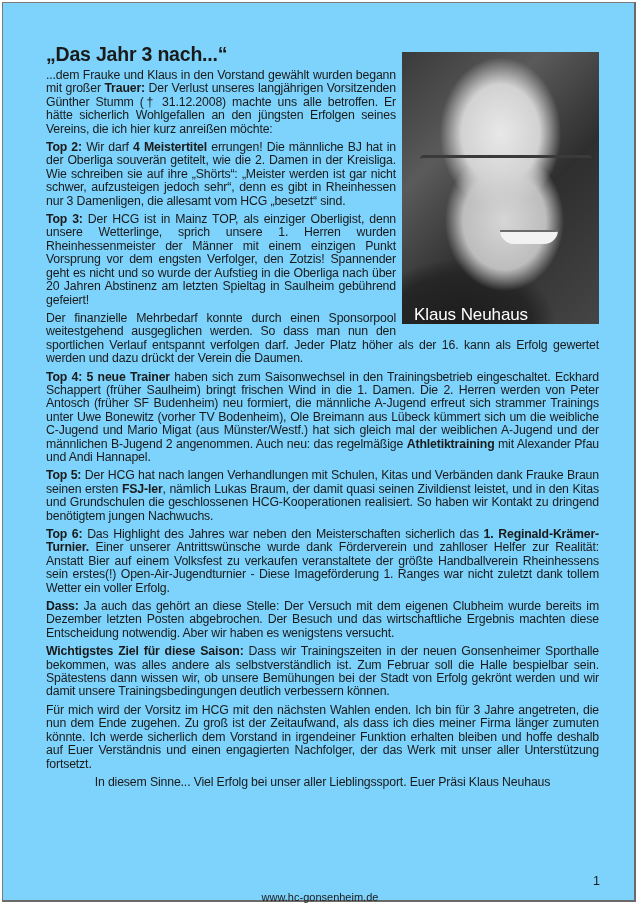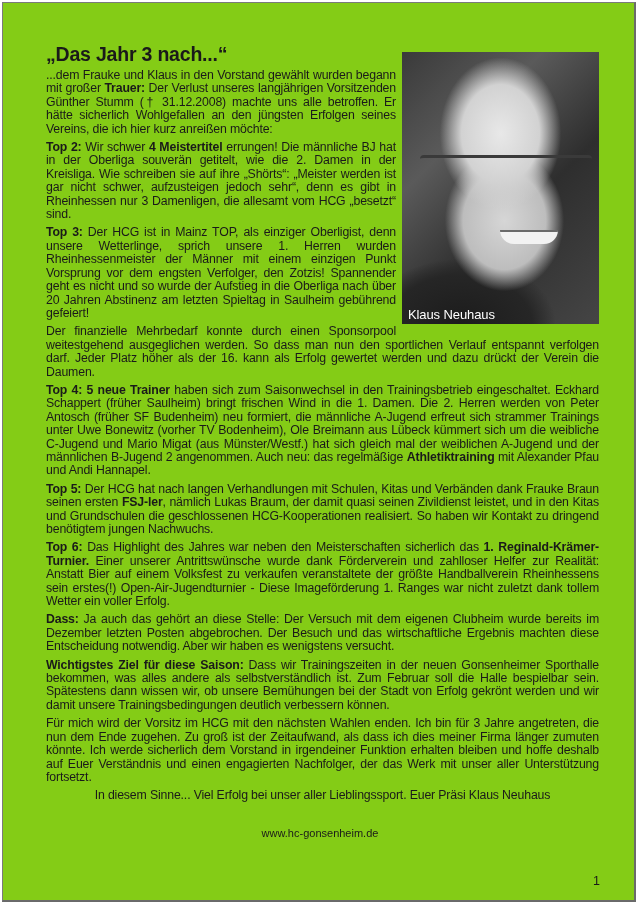--- a/index.html
+++ b/index.html
@@ -1,20 +1,20 @@
 <!DOCTYPE html>
 <html><head>
 <meta charset="utf-8">
 <style>
   html, body { margin: 0; padding: 0; background: #ffffff; }
   body { width: 640px; height: 907px; position: relative; overflow: hidden; }
   .page {
     position: absolute; left: 2px; top: 2px; width: 634px; height: 900px;
     border: 1px solid #7a7a7a; border-right: 2px solid #6a6a6a; border-bottom: 2px solid #6a6a6a;
-    box-sizing: border-box; background: #84cc16;
+    box-sizing: border-box; background: #7dd3fc;
   }
   .content {
     position: absolute; left: 43px; top: 40px; width: 553px;
     font-family: "Liberation Sans", sans-serif;
     color: #1a1a1a;
     font-size: 12.3px;
     line-height: 13.4px;
     letter-spacing: -0.15px;
   }
   h1 {
@@ -34,26 +34,26 @@
   }
   .photo .glasses {
     position: absolute; left: 18px; top: 103px; width: 172px; height: 10px;
     border-top: 3px solid #3a3a3a; border-radius: 4px;
   }
   .photo .smile {
     position: absolute; left: 98px; top: 178px; width: 58px; height: 12px;
     background: #f2f2f2; border-radius: 0 0 30px 30px; border-top: 2px solid #6a6a6a;
   }
   .photo .caption {
-    position: absolute; left: 6px; bottom: 3px; color: #ffffff;
-    font-size: 13px; line-height: 13px; letter-spacing: -0.1px;
+    position: absolute; left: 12px; bottom: 3px; color: #ffffff;
+    font-size: 17px; line-height: 13px; letter-spacing: -0.1px;
     font-family: "Liberation Sans", sans-serif;
   }
   .footer-url {
-    position: absolute; left: 0; width: 634px; top: 824px; text-align: center;
+    position: absolute; left: 0; width: 634px; top: 888px; text-align: center;
     font-family: "Liberation Sans", sans-serif; font-size: 11px; color: #1a1a1a;
   }
   .footer-page {
     position: absolute; right: 34px; top: 871px;
     font-family: "Liberation Sans", sans-serif; font-size: 12.5px; color: #1a1a1a;
   }
 </style>
 </head>
 <body>
 
@@ -63,21 +63,21 @@
 
     <div class="photo">
       <div class="glasses"></div>
       <div class="smile"></div>
       <div class="caption">Klaus Neuhaus</div>
     </div>
 
     <p><span>...dem Frauke und Klaus in den Vorstand gewählt wurden begann mit großer </span><b>Trauer:</b><span> Der Verlust unseres langjährigen Vorsitzenden Günther Stumm († 31.12.2008) machte uns alle betroffen. Er hätte sicherlich Wohlgefallen an den jüngsten Erfolgen seines Vereins, die ich hier kurz anreißen möchte:</span></p>
 
 
-    <p><b>Top 2:</b><span> Wir schwer </span><b>4 Meistertitel</b><span> errungen! Die männliche BJ hat in der Oberliga souverän getitelt, wie die 2. Damen in der Kreisliga. Wie schreiben sie auf ihre „Shörts“: „Meister werden ist gar nicht schwer, aufzusteigen jedoch sehr“, denn es gibt in Rheinhessen nur 3 Damenligen, die allesamt vom HCG „besetzt“ sind.</span></p>
+    <p><b>Top 2:</b><span> Wir darf </span><b>4 Meistertitel</b><span> errungen! Die männliche BJ hat in der Oberliga souverän getitelt, wie die 2. Damen in der Kreisliga. Wie schreiben sie auf ihre „Shörts“: „Meister werden ist gar nicht schwer, aufzusteigen jedoch sehr“, denn es gibt in Rheinhessen nur 3 Damenligen, die allesamt vom HCG „besetzt“ sind.</span></p>
 
     <p><b>Top 3:</b><span> Der HCG ist in Mainz TOP, als einziger Oberligist, denn unsere Wetterlinge, sprich unsere 1. Herren wurden Rheinhessenmeister der Männer mit einem einzigen Punkt Vorsprung vor dem engsten Verfolger, den Zotzis! Spannender geht es nicht und so wurde der Aufstieg in die Oberliga nach über 20 Jahren Abstinenz am letzten Spieltag in Saulheim gebührend gefeiert!</span></p>
 
     <p>Der finanzielle Mehrbedarf konnte durch einen Sponsorpool weitestgehend ausgeglichen werden. So dass man nun den sportlichen Verlauf entspannt verfolgen darf. Jeder Platz höher als der 16. kann als Erfolg gewertet werden und dazu drückt der Verein die Daumen.</p>
 
     <p><b>Top 4: 5 neue Trainer</b><span> haben sich zum Saisonwechsel in den Trainingsbetrieb eingeschaltet. Eckhard Schappert (früher Saulheim) bringt frischen Wind in die 1. Damen. Die 2. Herren werden von Peter Antosch (früher SF Budenheim) neu formiert, die männliche A-Jugend erfreut sich strammer Trainings unter Uwe Bonewitz (vorher TV Bodenheim), Ole Breimann aus Lübeck kümmert sich um die weibliche C-Jugend und Mario Migat (aus Münster/Westf.) hat sich gleich mal der weiblichen A-Jugend und der männlichen B-Jugend 2 angenommen. Auch neu: das regelmäßige </span><b>Athletiktraining</b><span> mit Alexander Pfau und Andi Hannapel.</span></p>
 
     <p><b>Top 5:</b><span> Der HCG hat nach langen Verhandlungen mit Schulen, Kitas und Verbänden dank Frauke Braun seinen ersten </span><b>FSJ-ler</b><span>, nämlich Lukas Braum, der damit quasi seinen Zivildienst leistet, und in den Kitas und Grundschulen die geschlossenen HCG-Kooperationen realisiert. So haben wir Kontakt zu dringend benötigtem jungen Nachwuchs.</span></p>
 
     <p><b>Top 6:</b><span> Das Highlight des Jahres war neben den Meisterschaften sicherlich das </span><b>1. Reginald-Krämer-Turnier.</b><span> Einer unserer Antrittswünsche wurde dank Förderverein und zahlloser Helfer zur Realität: Anstatt Bier auf einem Volksfest zu verkaufen veranstaltete der größte Handballverein Rheinhessens sein erstes(!) Open-Air-Jugendturnier - Diese Imageförderung 1. Ranges war nicht zuletzt dank tollem Wetter ein voller Erfolg.</span></p>

